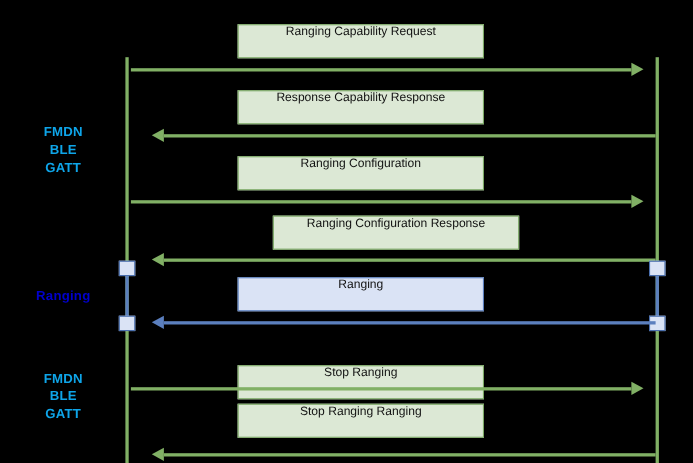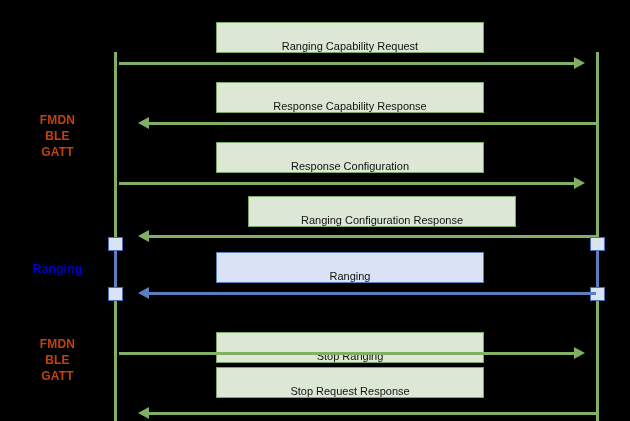--- a/index.html
+++ b/index.html
@@ -24,33 +24,33 @@
   }
   .phase-label {
     position: absolute;
     text-align: center;
     font-size: 12px;
     line-height: 16px;
     font-weight: bold;
     letter-spacing: 0.2px;
     white-space: nowrap;
   }
-  .phase-label.green { color: #c2410c; }
+  .phase-label.green { color: #0ea5e9; }
   .phase-label.blue  { color: #0000cc; }
 
   .msg-box {
     position: absolute;
     box-sizing: border-box;
     display: flex;
-    align-items: flex-end;
+    align-items: flex-start;
     justify-content: center;
     font-size: 11px;
     color: #111111;
     left: 216px;
-    width: 268px;
+    width: 224px;
     height: 31px;
   }
   .msg-box.green {
     background: #dce8d5;
     border: 1px solid #7ba864;
   }
   .msg-box.blue {
     background: #dae3f5;
     border: 1px solid #5b7fbe;
   }
@@ -117,21 +117,21 @@
   <div class="arrow-line green" style="left:119px; top:62px; width:455px;"></div>
   <div class="arrow-head right green" style="left:574px; top:57px;"></div>
 
   <div class="msg-box green" style="top:82px;">
     <span>Response Capability Response</span>
   </div>
   <div class="arrow-line green" style="left:149px; top:122px; width:447px;"></div>
   <div class="arrow-head left green" style="left:138px; top:117px;"></div>
 
   <div class="msg-box green" style="top:142px;">
-    <span>Response Configuration</span>
+    <span>Ranging Configuration</span>
   </div>
   <div class="arrow-line green" style="left:119px; top:182px; width:455px;"></div>
   <div class="arrow-head right green" style="left:574px; top:177px;"></div>
 
   <div class="msg-box green" style="top:196px;margin-left:32px;">
     <span>Ranging Configuration Response</span>
   </div>
   <div class="arrow-line green" style="left:149px; top:235px; width:447px;"></div>
   <div class="arrow-head left green" style="left:138px; top:230px;"></div>
 
@@ -149,18 +149,18 @@
   <div class="arrow-line blue" style="left:149px; top:292px; width:447px;"></div>
   <div class="arrow-head left blue" style="left:138px; top:287px;"></div>
 
   <div class="msg-box green" style="top:332px;">
     <span>Stop Ranging</span>
   </div>
   <div class="arrow-line green" style="left:119px; top:352px; width:455px;"></div>
   <div class="arrow-head right green" style="left:574px; top:347px;"></div>
 
   <div class="msg-box green" style="top:367px;">
-    <span>Stop Request Response</span>
+    <span>Stop Ranging Ranging</span>
   </div>
   <div class="arrow-line green" style="left:149px; top:412px; width:447px;"></div>
   <div class="arrow-head left green" style="left:138px; top:407px;"></div>
 
 </div>
 
 </body></html>

